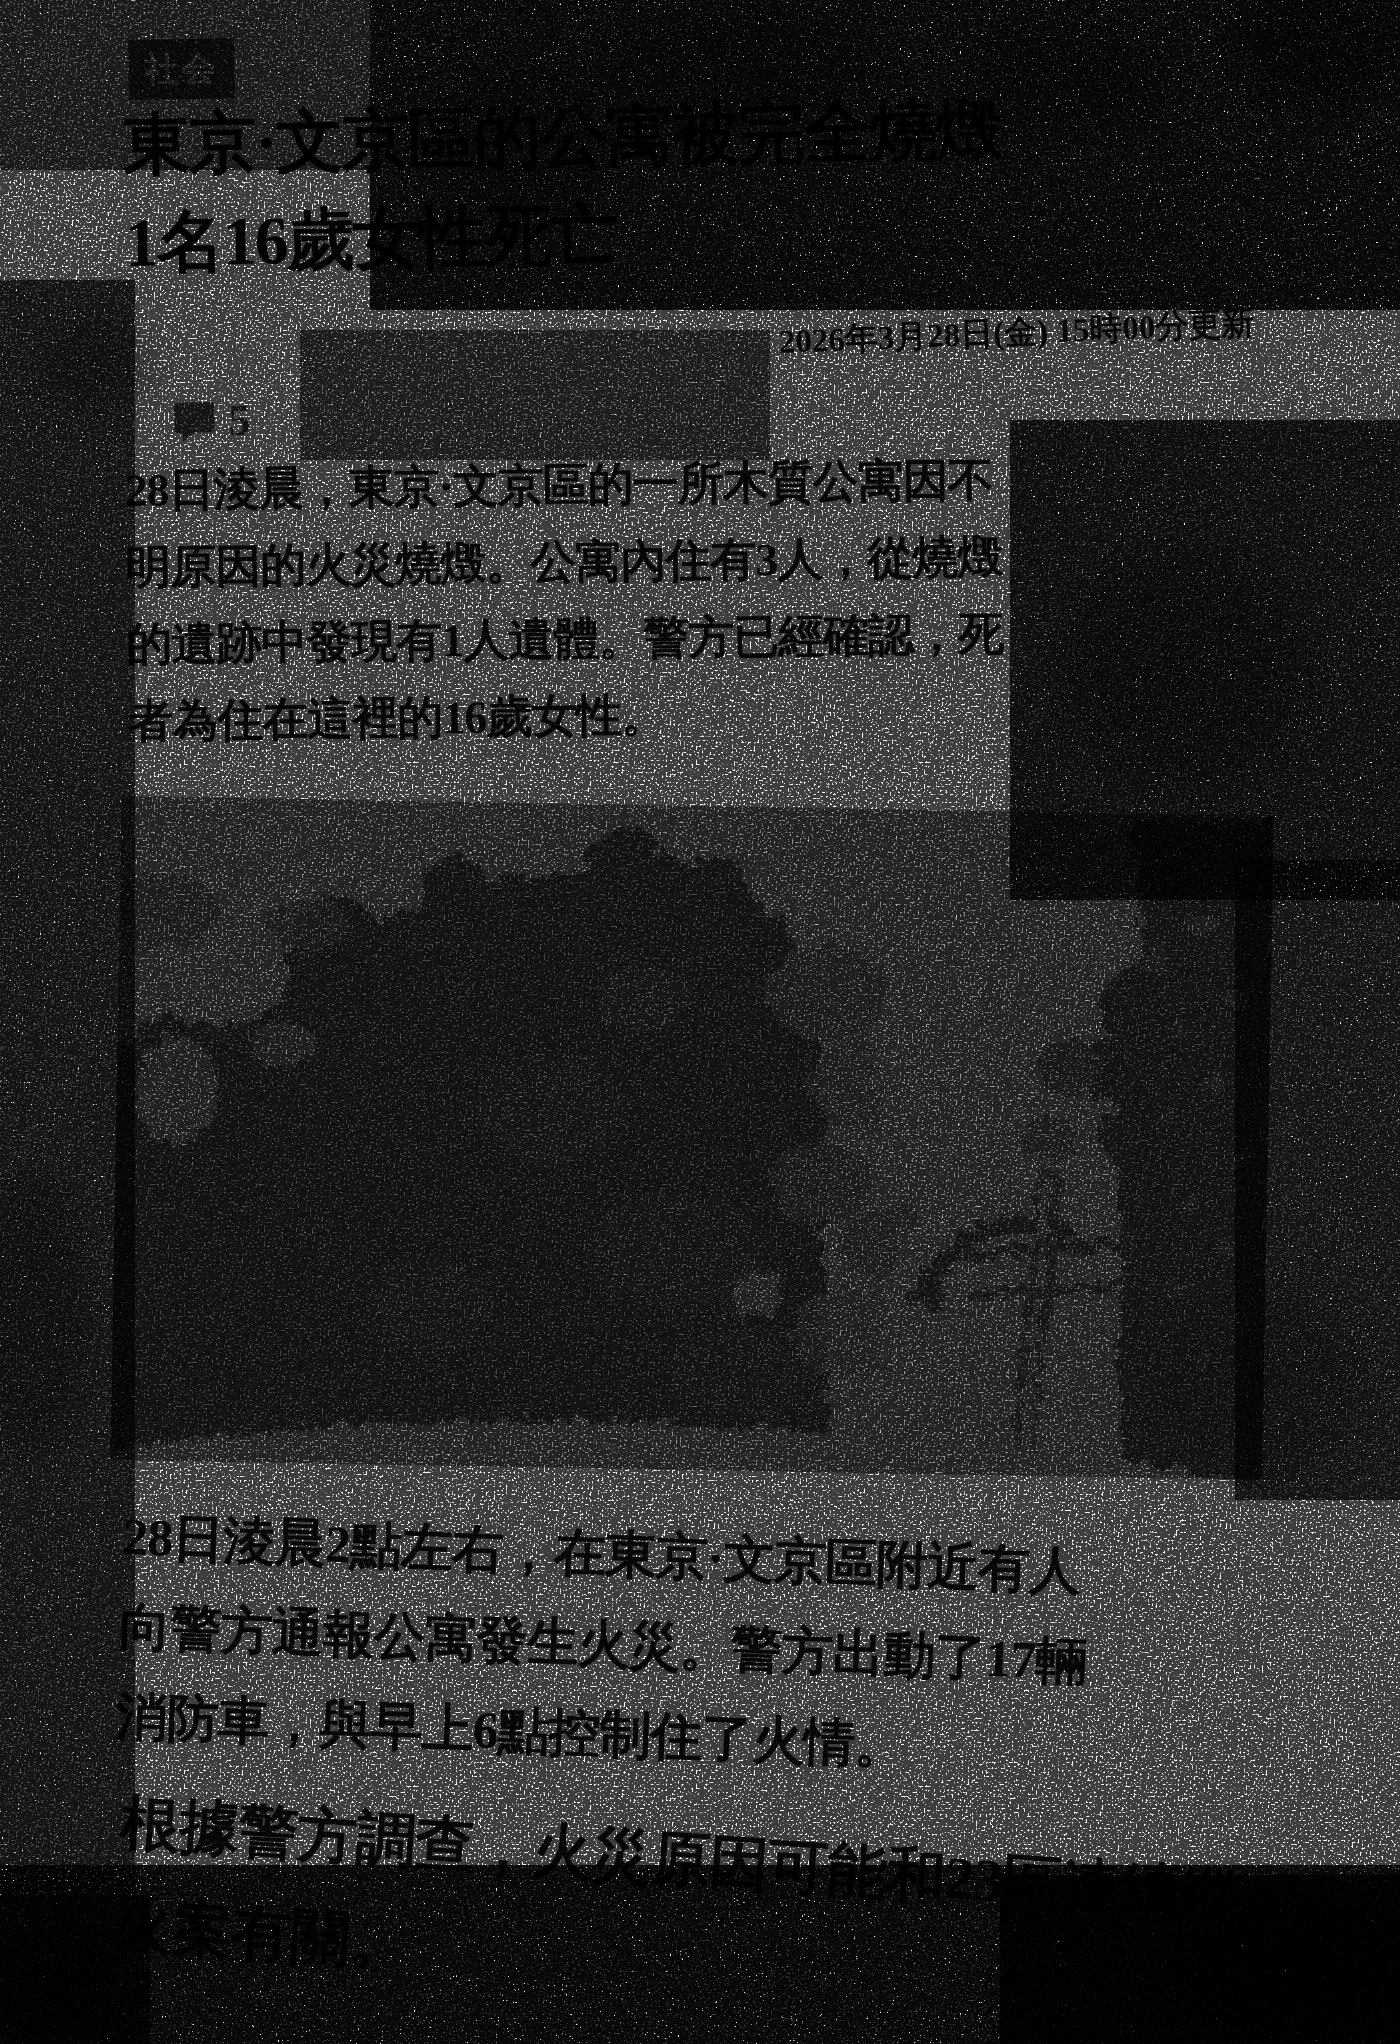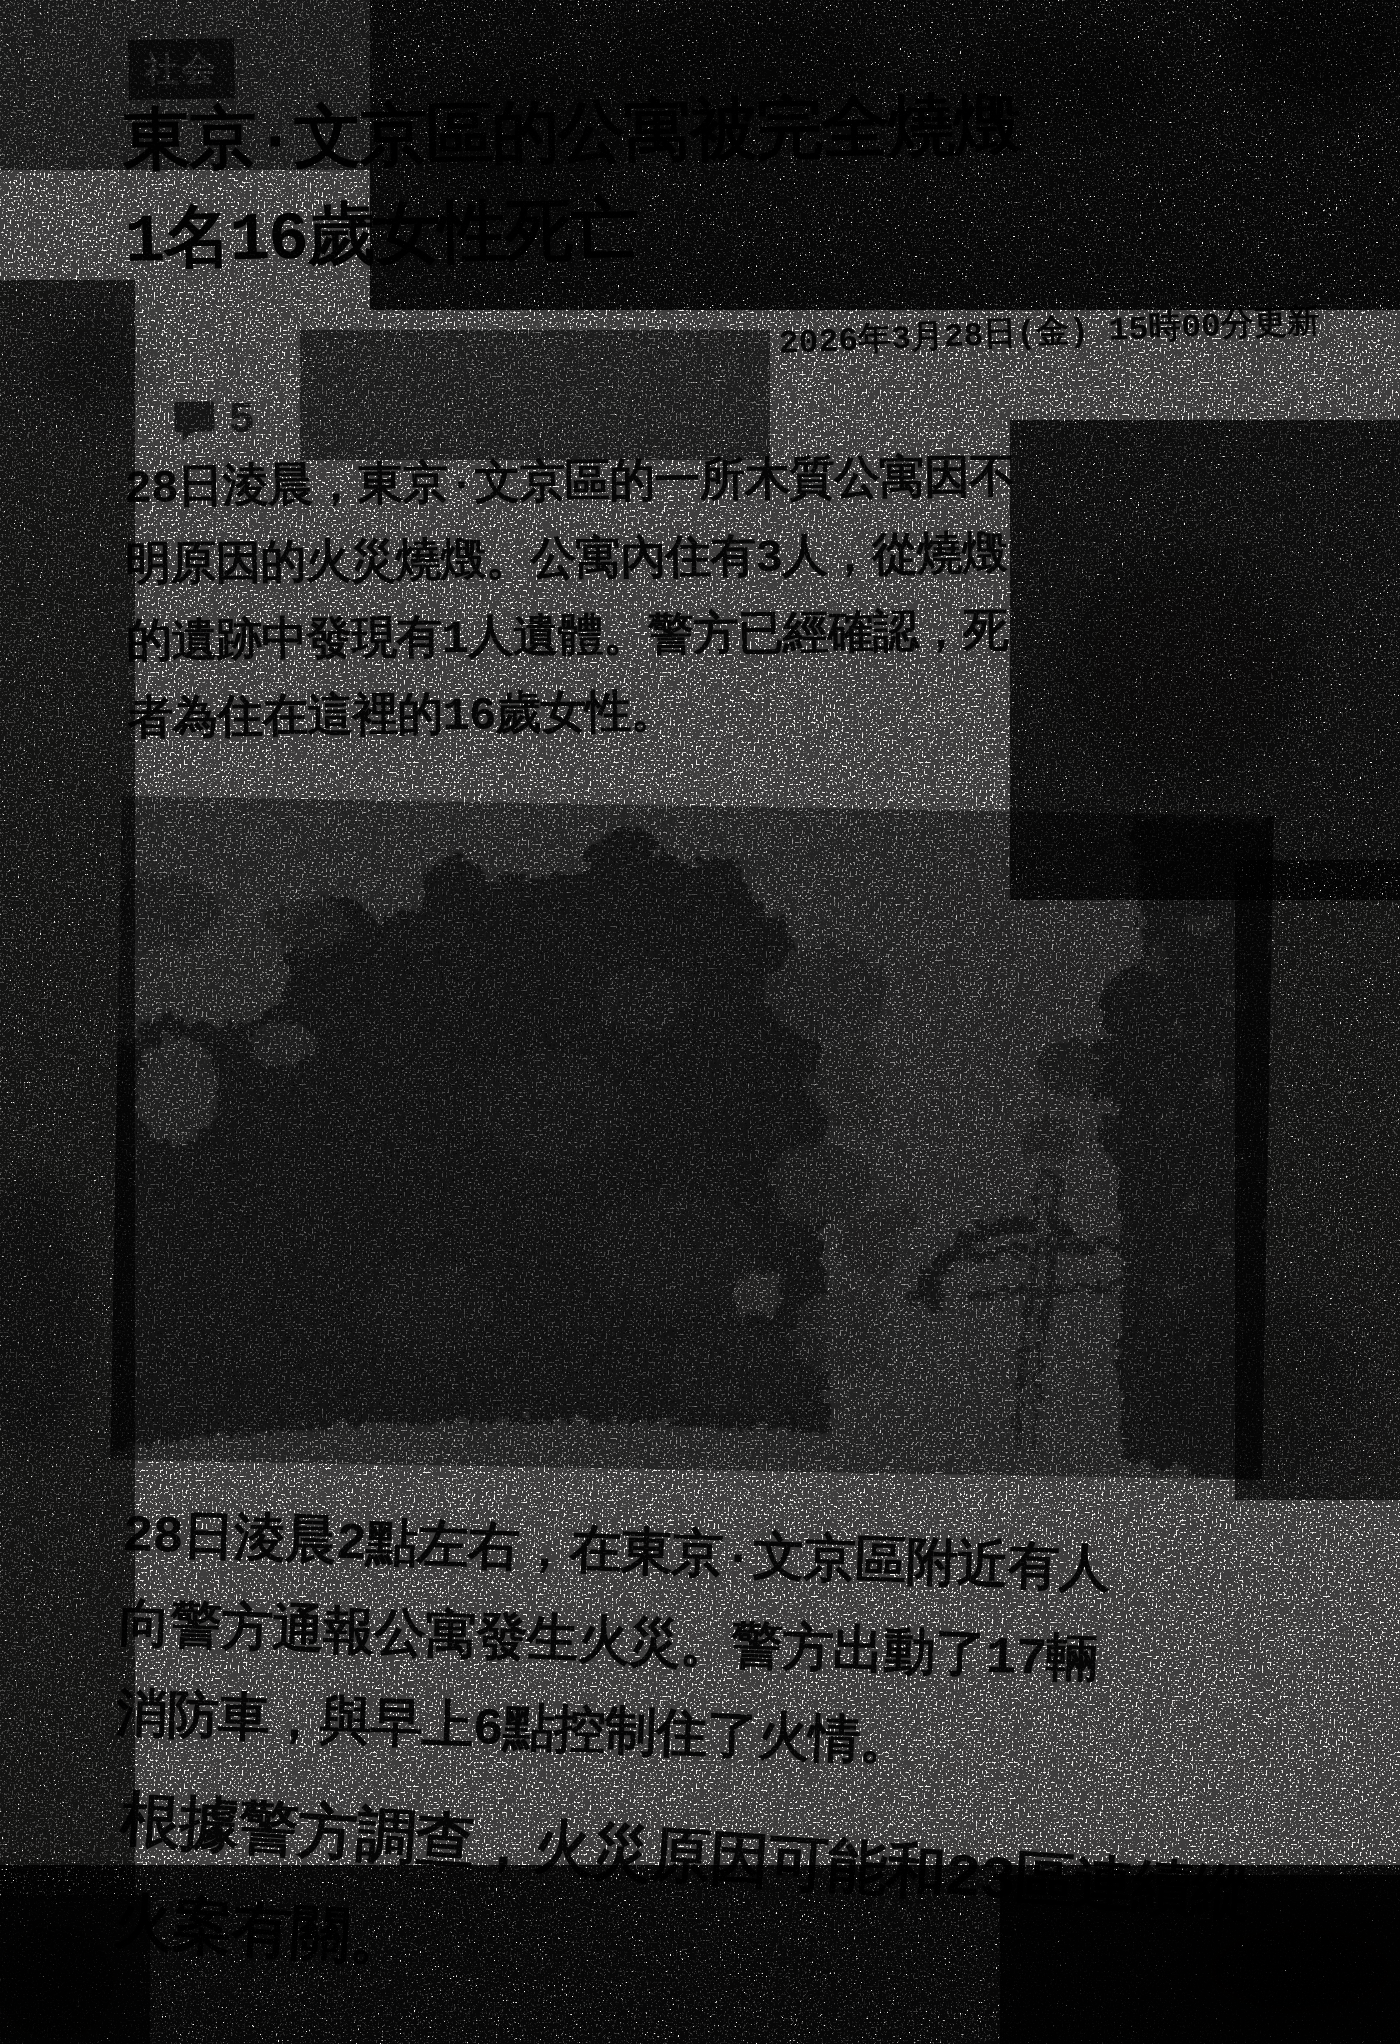--- a/index.html
+++ b/index.html
@@ -1,18 +1,18 @@
 <!DOCTYPE html>
 <html><head>
 <meta charset="utf-8">
 <style>
   *{margin:0;padding:0;box-sizing:border-box}
   html,body{background:#ddd}
   .page{position:relative;width:1400px;height:2044px;background:#f5f4f1;overflow:hidden;
-        font-family:Liberation Mono, monospace;color:#161616}
+        font-family:Liberation Serif, serif;color:#161616}
   .tag{position:absolute;left:128px;top:40px;color:#fff;font-size:34px;font-weight:700;
        padding:7px 16px;letter-spacing:3px;display:inline-block;text-decoration:none;
        background:repeating-linear-gradient(45deg,#434343 0 3px,#5b5b5b 3px 6px);
        transform:rotate(-1deg);transform-origin:left top}
   .headline{position:absolute;left:122px;top:96px;width:1020px;font-size:68px;line-height:98px;
        font-weight:900;color:#0b0b0b;letter-spacing:-2px;
        transform:rotate(-1deg);transform-origin:left top}
   .headline .hl{display:block;white-space:nowrap}
   .date{position:absolute;left:778px;top:320px;font-size:33px;font-weight:600;color:#141414;
        white-space:nowrap;transform:rotate(-2.3deg);transform-origin:left top}

